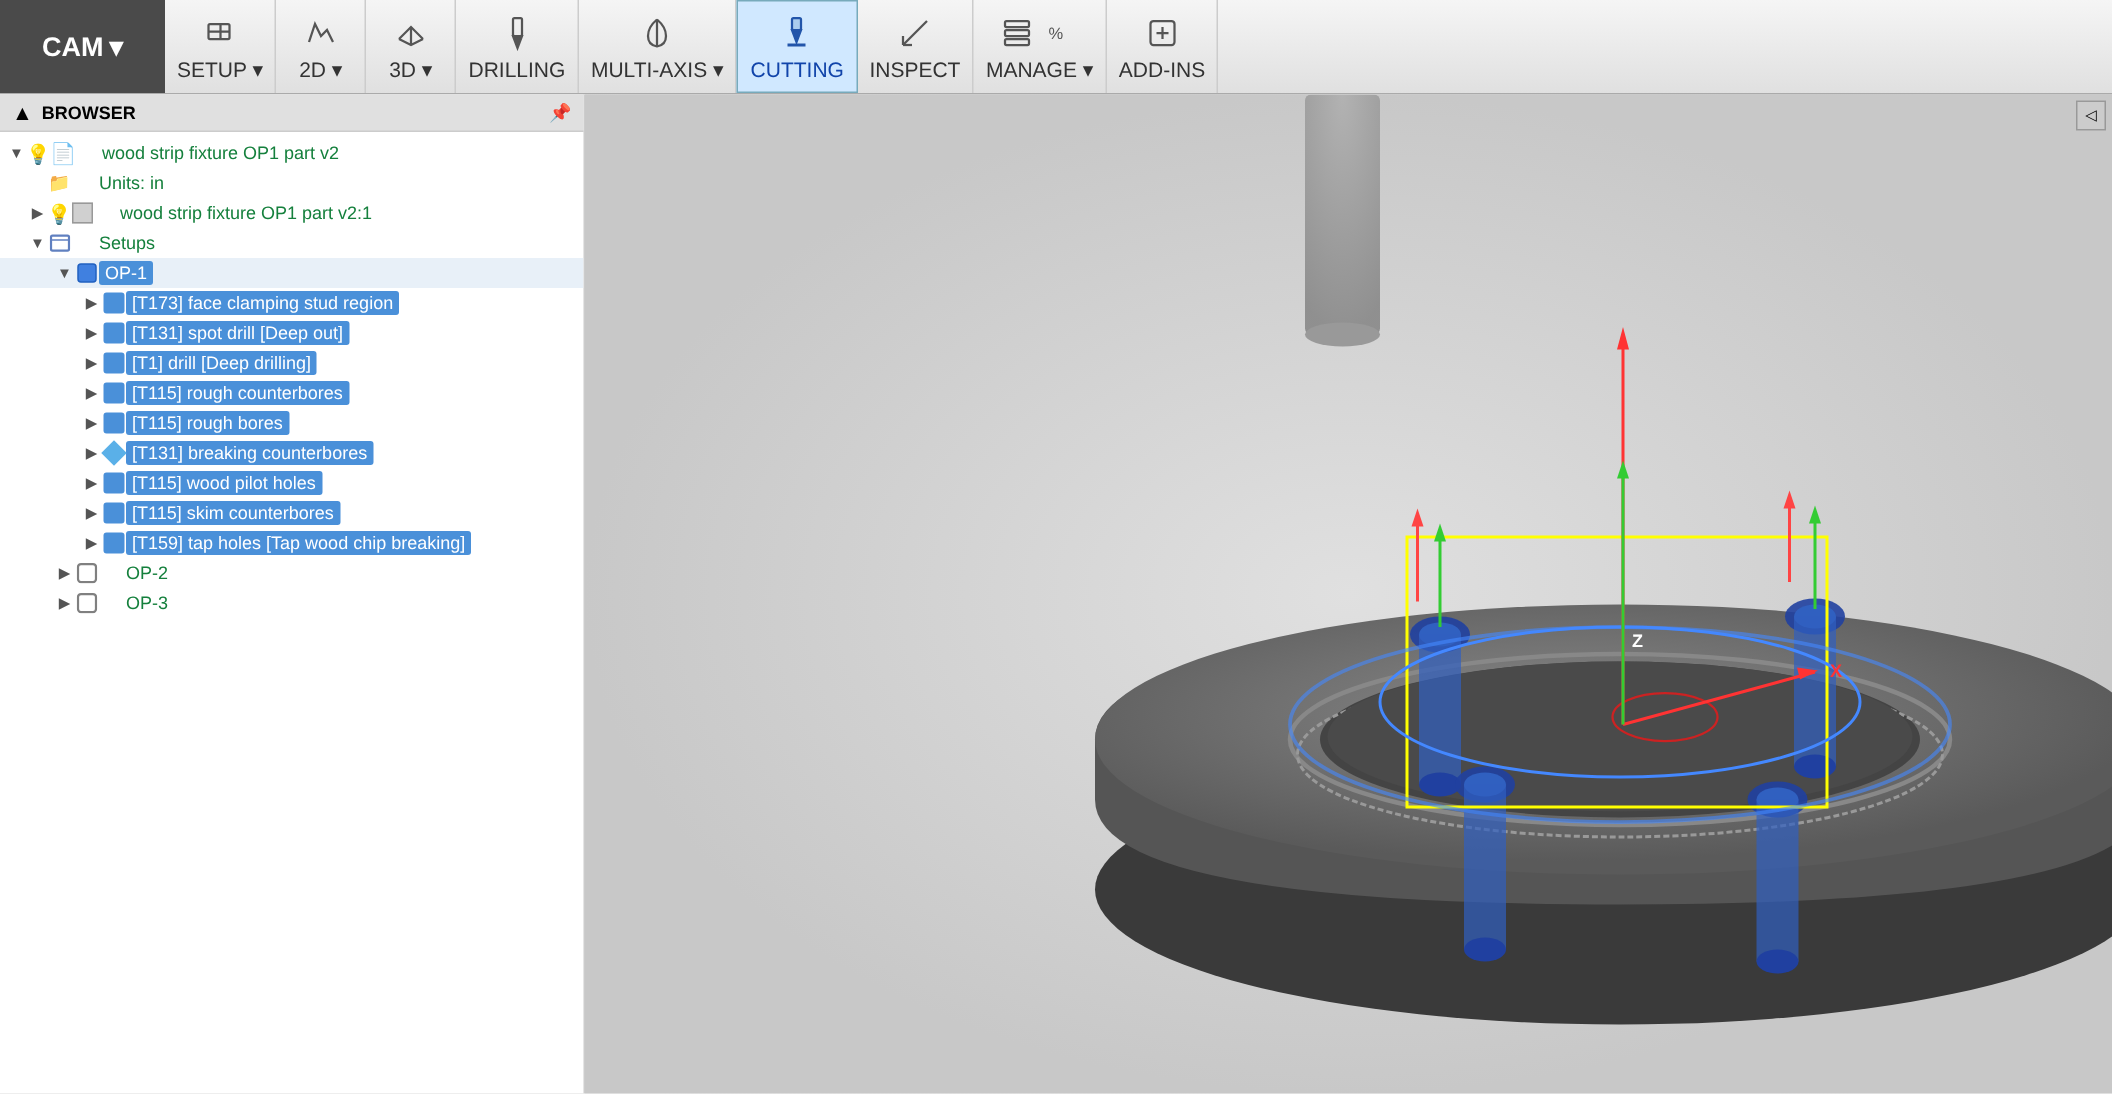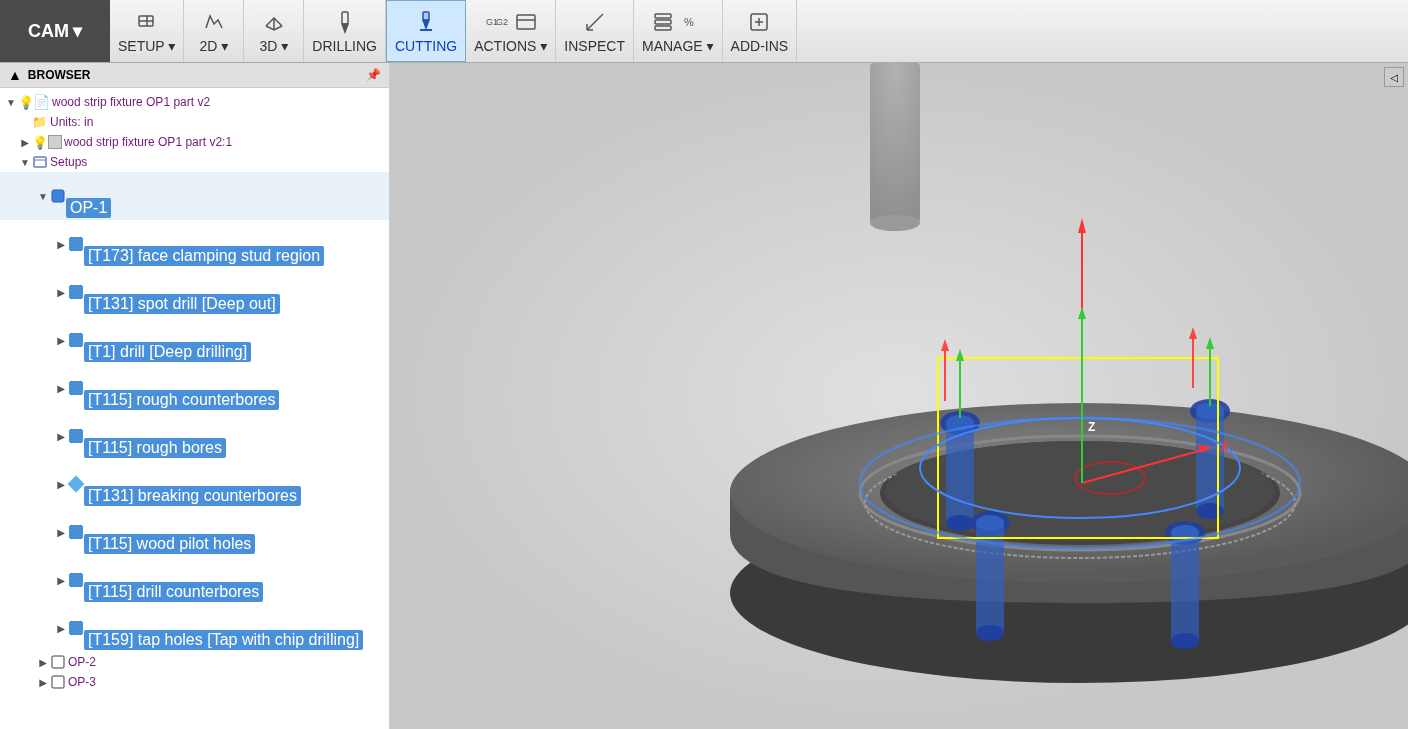--- a/index.html
+++ b/index.html
@@ -119,31 +119,30 @@
     }
     .tree-icon {
       width: 16px;
       height: 16px;
       display: flex;
       align-items: center;
       justify-content: center;
       flex-shrink: 0;
     }
     .tree-label {
-      margin-left: 2px;
+      margin-left: 18px;
       font-size: 12px;
-      color: #701a75;
+      color: #15803d;
     }
     .tree-label-highlight {
       background: #4a90d9;
       color: white;
       padding: 1px 4px;
       border-radius: 2px;
-      font-size: 16px;
-      margin-top: 24px;
+      font-size: 12px;
     }
     .indent-1 { padding-left: 18px; }
     .indent-2 { padding-left: 36px; }
     .indent-3 { padding-left: 54px; }
 
     
     #viewport {
       flex: 1;
       position: relative;
       background: linear-gradient(135deg, #d8d8d8 0%, #c8c8c8 50%, #d0d0d0 100%);
@@ -239,52 +238,46 @@
         <div class="tool-icon">
           <svg viewBox="0 0 24 24" fill="none" stroke="#555" stroke-width="1.5">
             <rect x="9" y="2" width="6" height="12" rx="1"></rect>
             <polygon points="9,14 15,14 12,22" fill="#555"></polygon>
           </svg>
         </div>
       </div>
       <div class="label">DRILLING</div>
     </div>
 
+    <div class="toolbar-group">
+      <div class="icons-row">
+        <div class="tool-icon">
+          <svg viewBox="0 0 24 24" fill="none" stroke="#555" stroke-width="1.5">
+            <path d="M12 3 Q18 8 18 14 Q18 20 12 21 Q6 20 6 14 Q6 8 12 3"></path>
+            <line x1="12" y1="3" x2="12" y2="21"></line>
+          </svg>
+        </div>
+      </div>
+      <div class="label">MULTI-AXIS ▾</div>
+    </div>
 
 
     <div class="toolbar-group cutting-group">
       <div class="icons-row">
         <div class="tool-icon">
           <svg viewBox="0 0 24 24" fill="none" stroke="#2255aa" stroke-width="1.5">
             <rect x="9" y="2" width="6" height="8" rx="1" fill="#aaccee"></rect>
             <polygon points="9,10 15,10 12,18" fill="#2255aa"></polygon>
             <line x1="6" y1="20" x2="18" y2="20" stroke="#2255aa" stroke-width="2"></line>
           </svg>
         </div>
       </div>
       <div class="label" style="font-weight:normal;color:#1144aa;">CUTTING</div>
     </div>
 
-    <div class="toolbar-group">
-      <div class="icons-row">
-        <div class="tool-icon">
-          <svg viewBox="0 0 24 24" fill="none" stroke="#555" stroke-width="1.5">
-            <text x="2" y="15" font-size="9" fill="#555" stroke="none">G1</text>
-            <text x="12" y="15" font-size="9" fill="#555" stroke="none">G2</text>
-          </svg>
-        </div>
-        <div class="tool-icon">
-          <svg viewBox="0 0 24 24" fill="none" stroke="#555" stroke-width="1.5">
-            <rect x="3" y="5" width="18" height="14" rx="1"></rect>
-            <line x1="3" y1="10" x2="21" y2="10"></line>
-          </svg>
-        </div>
-      </div>
-      <div class="label">ACTIONS ▾</div>
-    </div>
 
     <div class="toolbar-group">
       <div class="icons-row">
         <div class="tool-icon">
           <svg viewBox="0 0 24 24" fill="none" stroke="#555" stroke-width="1.5">
             <line x1="4" y1="20" x2="20" y2="4"></line>
             <line x1="4" y1="20" x2="10" y2="20"></line>
             <line x1="4" y1="20" x2="4" y2="14"></line>
           </svg>
         </div>
@@ -431,29 +424,29 @@
           <div class="icon-tool-blue"></div>
         </span>
         <span class="tree-label-highlight">[T115] wood pilot holes</span>
       </div>
 
       <div class="tree-item indent-3">
         <span class="tree-expand">▶</span>
         <span class="tree-icon">
           <div class="icon-tool-blue"></div>
         </span>
-        <span class="tree-label-highlight">[T115] drill counterbores</span>
-      </div>
-
-      <div class="tree-item indent-3">
-        <span class="tree-expand">▶</span>
-        <span class="tree-icon">
-          <div class="icon-tool-blue"></div>
-        </span>
-        <span class="tree-label-highlight">[T159] tap holes [Tap with chip drilling]</span>
+        <span class="tree-label-highlight">[T115] skim counterbores</span>
+      </div>
+
+      <div class="tree-item indent-3">
+        <span class="tree-expand">▶</span>
+        <span class="tree-icon">
+          <div class="icon-tool-blue"></div>
+        </span>
+        <span class="tree-label-highlight">[T159] tap holes [Tap wood chip breaking]</span>
       </div>
 
       <div class="tree-item indent-2">
         <span class="tree-expand">▶</span>
         <span class="tree-icon">
           <svg width="14" height="14" viewBox="0 0 14 14">
             <rect x="1" y="1" width="12" height="12" rx="2" fill="none" stroke="#808080" stroke-width="1.5"></rect>
           </svg>
         </span>
         <span class="tree-label">OP-2</span>

